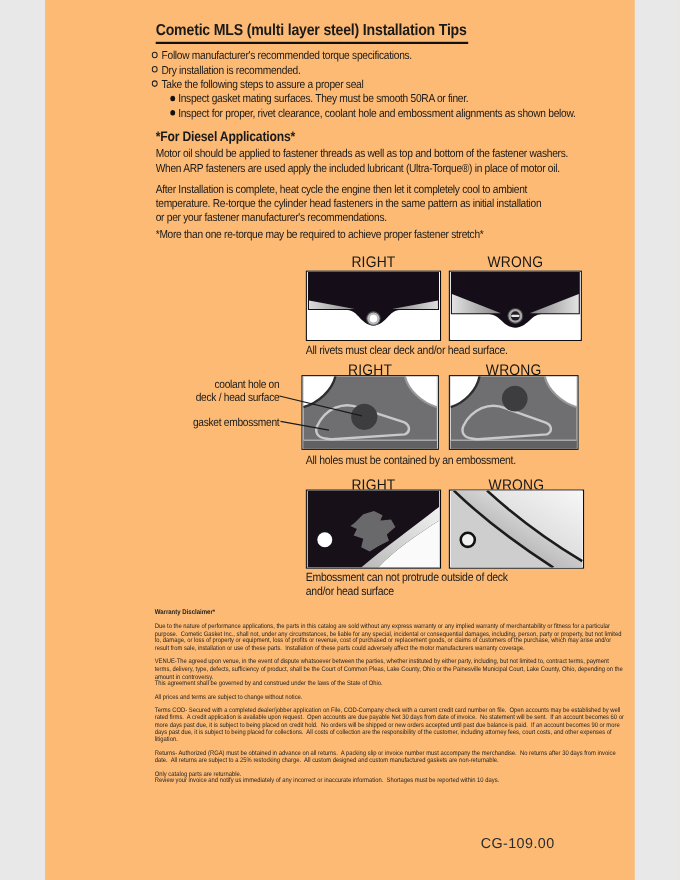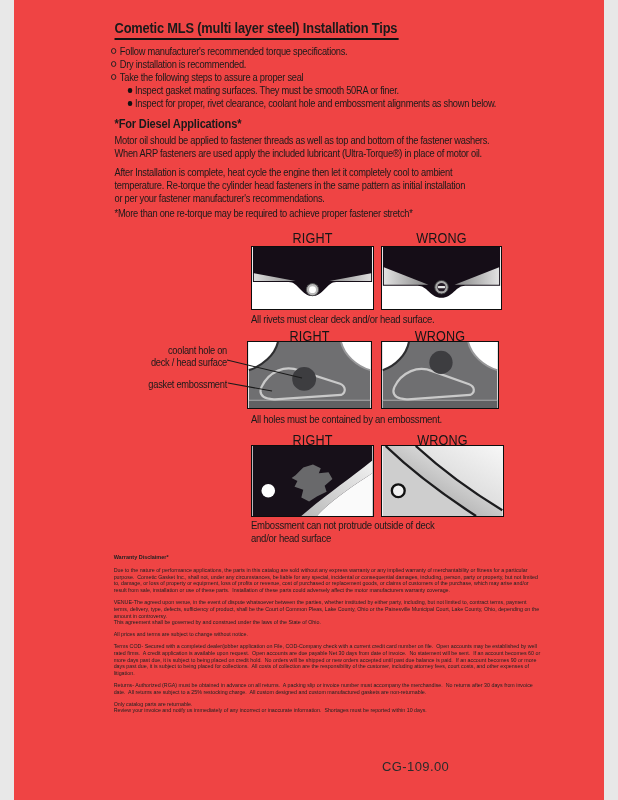--- a/index.html
+++ b/index.html
@@ -1,16 +1,16 @@
 <!DOCTYPE html>
 <html><head>
 <meta charset="utf-8">
 <style>
   html,body{margin:0;padding:0;background:#e8e8e8;}
-  .page{position:relative;width:590px;height:800px;background:#ef4444;margin:0 auto;
+  .page{position:relative;width:536px;height:800px;background:#fdba74;margin:0 auto;
         font-family:"Liberation Sans",sans-serif;color:#1a1a1a;overflow:hidden;}
   .cond{transform:scaleX(0.885);transform-origin:left top;}
   .abs{position:absolute;}
 
   
   .textcol{position:absolute;left:97px;top:20px;width:482px;}
   .doc-title{position:absolute;left:4px;top:0;font-size:14.5px;font-weight:bold;
              letter-spacing:-0.2px;border-bottom:2.2px solid #111;padding:0 2px 2px 0;
              display:inline-block;white-space:nowrap;}
   .bullets{position:absolute;left:0;top:25px;font-size:10.5px;letter-spacing:-0.3px;line-height:13px;white-space:nowrap;}
@@ -34,21 +34,21 @@
                white-space:pre-line;transform:scaleX(0.885);transform-origin:left top;}
   .side-label{position:absolute;font-size:10.5px;letter-spacing:-0.3px;line-height:12px;
               text-align:right;transform:scaleX(0.885);transform-origin:right top;white-space:pre-line;}
   .leader{position:absolute;pointer-events:none;}
 
   
   .legal{position:absolute;left:3px;top:554px;width:482px;font-size:6px;line-height:6.8px;color:#222;}
   .legal h5{margin:0 0 6px 0;font-size:6.2px;font-weight:bold;}
   .legal p{margin:0 0 5px 0;white-space:pre-wrap;}
 
-  .doc-code{position:absolute;left:368px;top:759px;font-size:13px;letter-spacing:0.4px;color:#2b2b2b;}
+  .doc-code{position:absolute;left:396px;top:759px;font-size:13px;letter-spacing:0.4px;color:#2b2b2b;}
 </style>
 </head>
 <body>
 
 <div class="page">
 
   <div class="textcol cond">
     <div class="doc-title">Cometic MLS (multi layer steel) Installation Tips</div>
 
     <div class="bullets">

